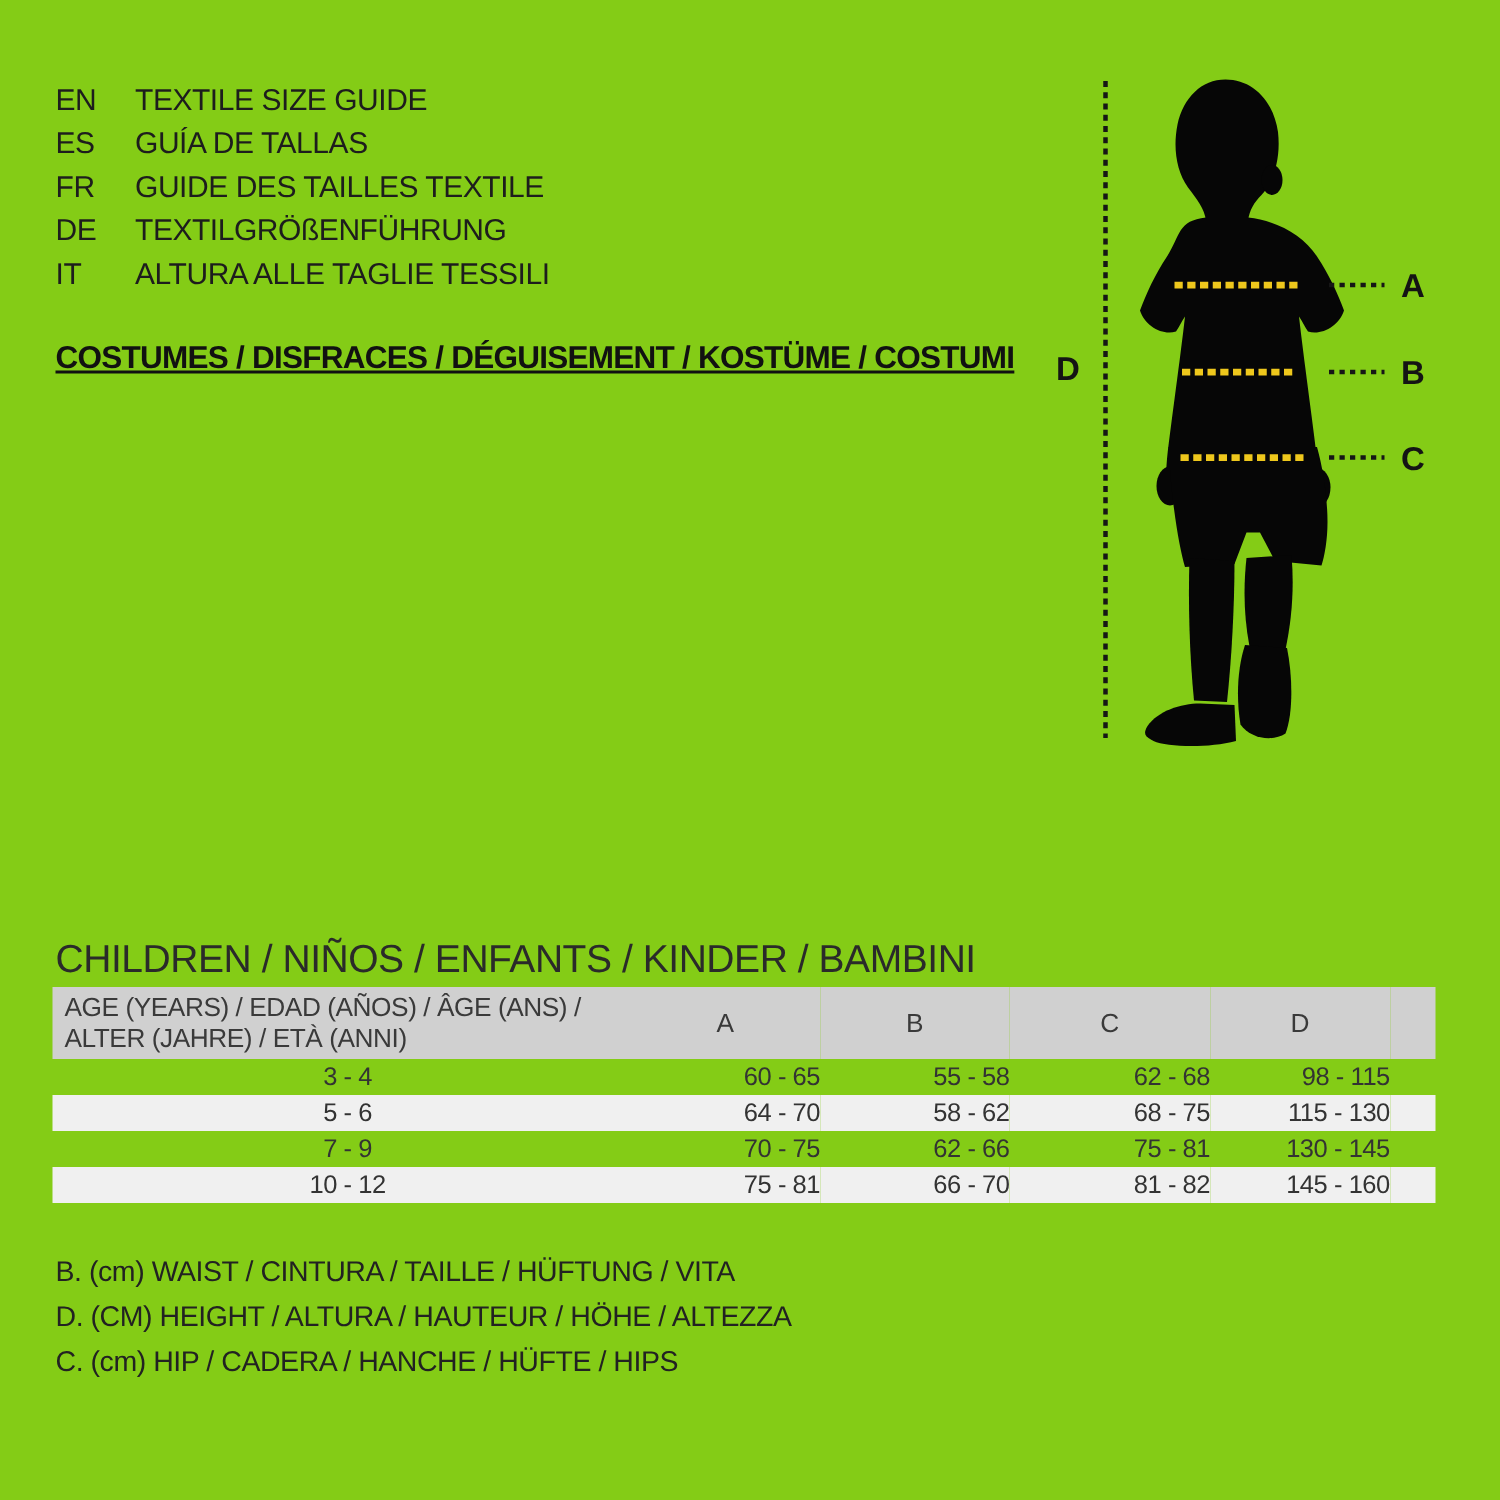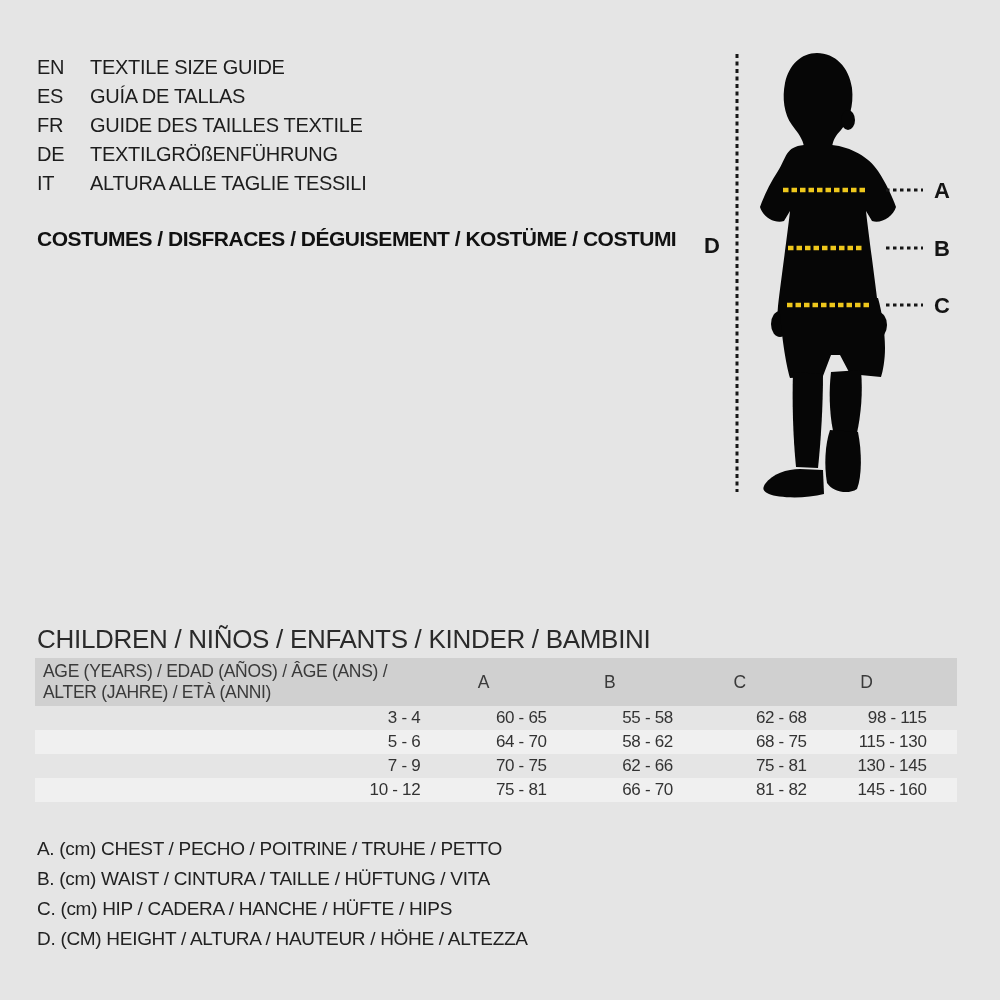--- a/index.html
+++ b/index.html
@@ -4,38 +4,38 @@
 <style>
   * { margin:0; padding:0; box-sizing:border-box; }
   html,body { background:#ffffff; }
   body {
     font-family: "Liberation Sans", "DejaVu Sans", sans-serif;
     color:#1f1f1f;
   }
   .page {
     position:relative;
     width:1000px; height:1000px;
-    background:#e5e5e5;
+    background:#84cc16;
     overflow:hidden;
     padding-left:30px;
   }
 
   
   .lang-list { position:absolute; left:37px; top:53px; }
   .lang-row {
     display:flex; align-items:center; height:29px;
     font-size:20px; letter-spacing:-0.3px; color:#1d1d1d;
   }
   .lang-code { width:53px; flex:0 0 53px; }
 
   
   .costumes-title {
     position:absolute; left:37px; top:227px;
     font-size:21px; font-weight:bold; letter-spacing:-0.5px;
-    color:#111111; white-space:nowrap;
+    color:#111111; white-space:nowrap;text-decoration:underline;
   }
 
   
   .figure { position:absolute; left:690px; top:40px; }
   .silhouette path, .silhouette ellipse { fill: var(--silhouette, #060606); }
   .height-line {
     stroke:#161616; stroke-width:3; stroke-dasharray:4 3.5; fill:none;
   }
   .measure-yellow {
     stroke: var(--accent_yellow, #eec71c); stroke-width:4.5;
@@ -65,21 +65,21 @@
     background: var(--table_header_bg, #d0d0d0);
     height:48px; font-weight:normal; color:#3a3a3a;
     text-align:center; vertical-align:middle; font-size:17.5px;
   }
   .size-table thead th.th-age { text-align:left; padding-left:8px; }
   .size-table thead th.th-age div { line-height:21px; letter-spacing:-0.3px; white-space:nowrap; }
   .size-table tbody td {
     height:24px; text-align:right; vertical-align:middle;
     letter-spacing:-0.3px;
   }
-  .size-table tbody td.td-age { text-align:right; padding-left:8px; }
+  .size-table tbody td.td-age { text-align:center; padding-left:8px; }
   .size-table tbody tr.alt { background: var(--table_alt_row, #f0f0f0); margin-left: 12px; }
 
   
   .legend { position:absolute; left:37px; top:834px; }
   .legend-row {
     display:flex; align-items:center; height:30px;
     font-size:19px; letter-spacing:-0.3px; color:#222222; white-space:nowrap;
   }
 </style>
 </head>
@@ -213,19 +213,18 @@
         <td>75 - 81</td>
         <td>66 - 70</td>
         <td>81 - 82</td>
         <td>145 - 160</td>
         <td></td>
       </tr>
     </tbody>
   </table>
 
   <div class="legend">
-    <div class="legend-row">A. (cm) CHEST / PECHO / POITRINE / TRUHE / PETTO</div>
     <div class="legend-row">B. (cm) WAIST / CINTURA / TAILLE / HÜFTUNG / VITA</div>
+    <div class="legend-row">D. (CM) HEIGHT / ALTURA / HAUTEUR / HÖHE / ALTEZZA</div>
     <div class="legend-row">C. (cm) HIP / CADERA / HANCHE / HÜFTE / HIPS</div>
-    <div class="legend-row">D. (CM) HEIGHT / ALTURA / HAUTEUR / HÖHE / ALTEZZA</div>
   </div>
 
 </div>
 
 </body></html>

